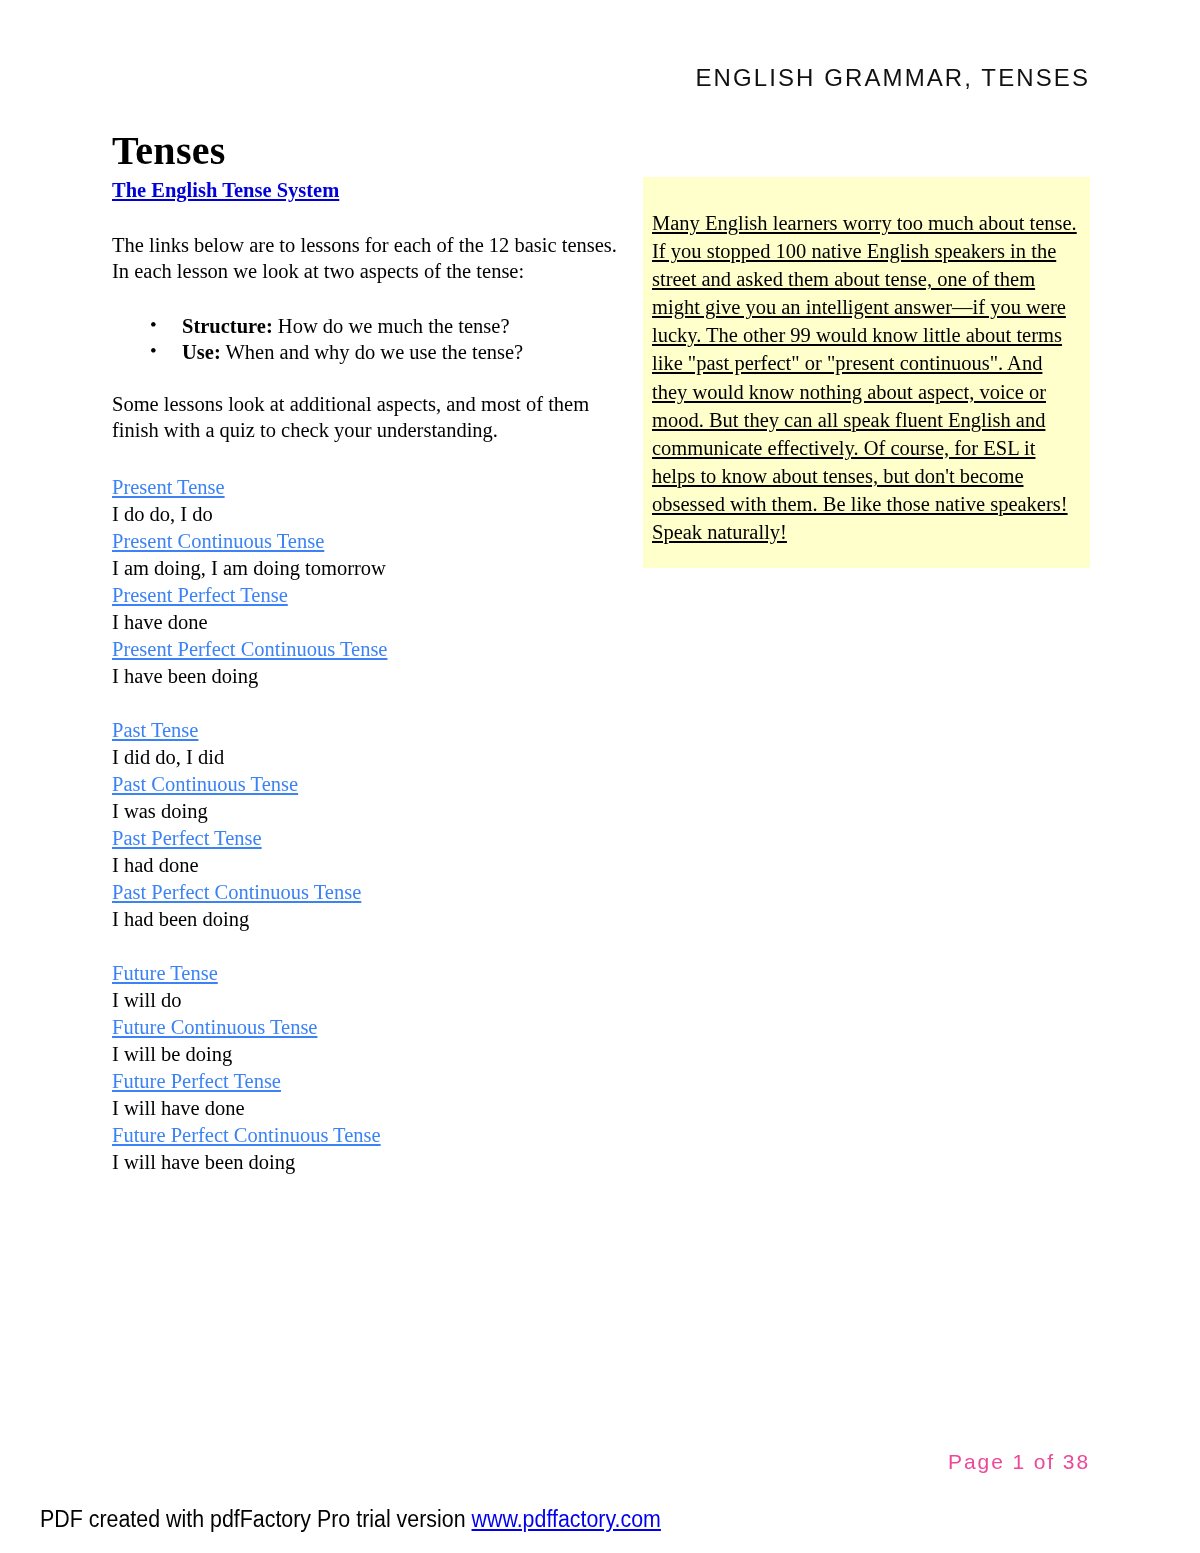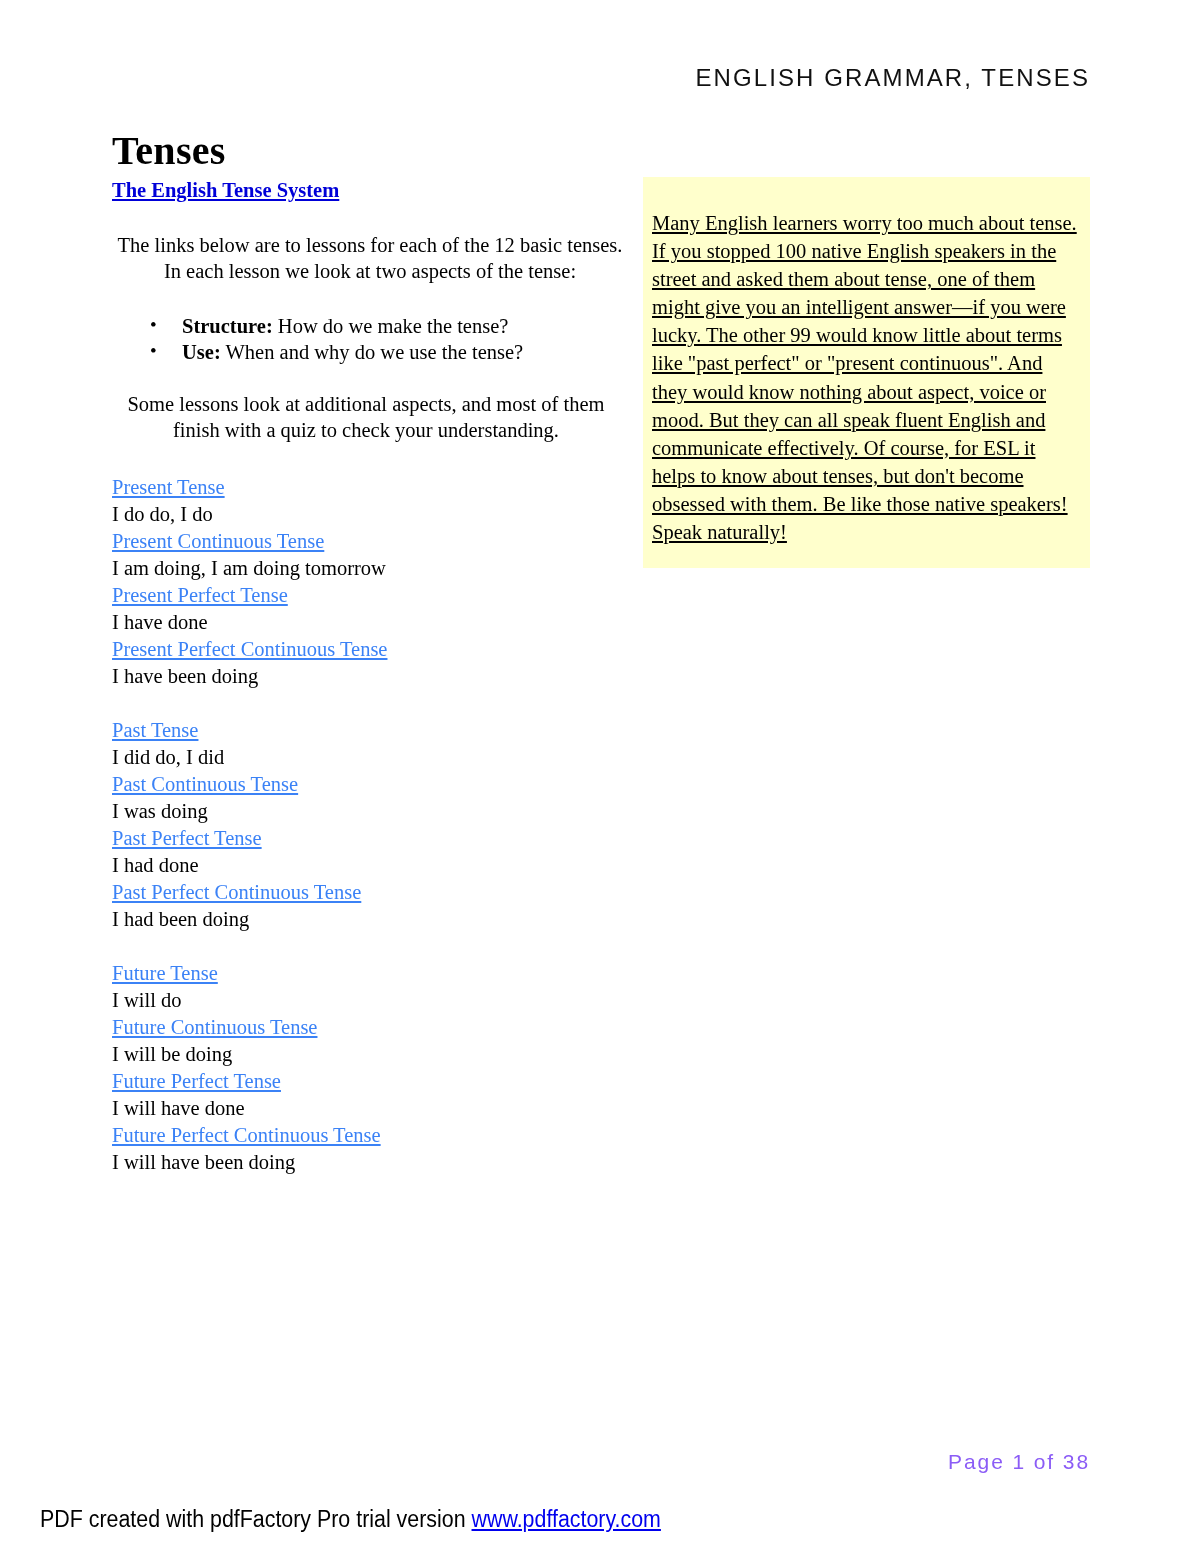--- a/index.html
+++ b/index.html
@@ -60,21 +60,20 @@
     text-decoration: underline;
     display: inline-block;
     line-height: 1.25;
     cursor: pointer;
   }
 
   .para {
     font-size: 20.5px;
     line-height: 26.5px;
     margin: 0;
-    text-align: center;
   }
   .para.intro { margin-top: 28px; width: 516px; }
   .para.extra { margin-top: 26px; width: 508px; }
 
   ul.aspects {
     margin: 28px 0 0 0;
     padding: 0;
     list-style: none;
   }
   ul.aspects li {
@@ -131,21 +130,21 @@
   }
 
   
   .page-number {
     position: absolute;
     top: 1450px;
     right: 110px;
     font-family: "Liberation Sans", "DejaVu Sans", sans-serif;
     font-size: 21px;
     letter-spacing: 1.9px;
-    color: #8b5cf6;
+    color: #ec4899;
     white-space: nowrap;
   }
 
   .pdf-credit {
     position: absolute;
     top: 1506px;
     left: 40px;
     font-family: "Liberation Sans", "DejaVu Sans", sans-serif;
     font-size: 23px;
     color: #000000;
@@ -168,21 +167,21 @@
 
   <h1 class="doc-title">Tenses</h1>
 
   <div class="left-col">
 
     <a class="section-link">The English Tense System</a>
 
     <p class="para intro">The links below are to lessons for each of the 12 basic tenses. In each lesson we look at two aspects of the tense:</p>
 
     <ul class="aspects">
-      <li><b>Structure:</b><span> How do we make the tense?</span></li>
+      <li><b>Structure:</b><span> How do we much the tense?</span></li>
       <li><b>Use:</b><span> When and why do we use the tense?</span></li>
     </ul>
 
     <p class="para extra">Some lessons look at additional aspects, and most of them finish with a quiz to check your understanding.</p>
 
     <div class="tense-groups">
 
       <div class="tense-group">
         <a class="tense-link">Present Tense</a>
         <span class="tense-example">I do do, I do</span>

